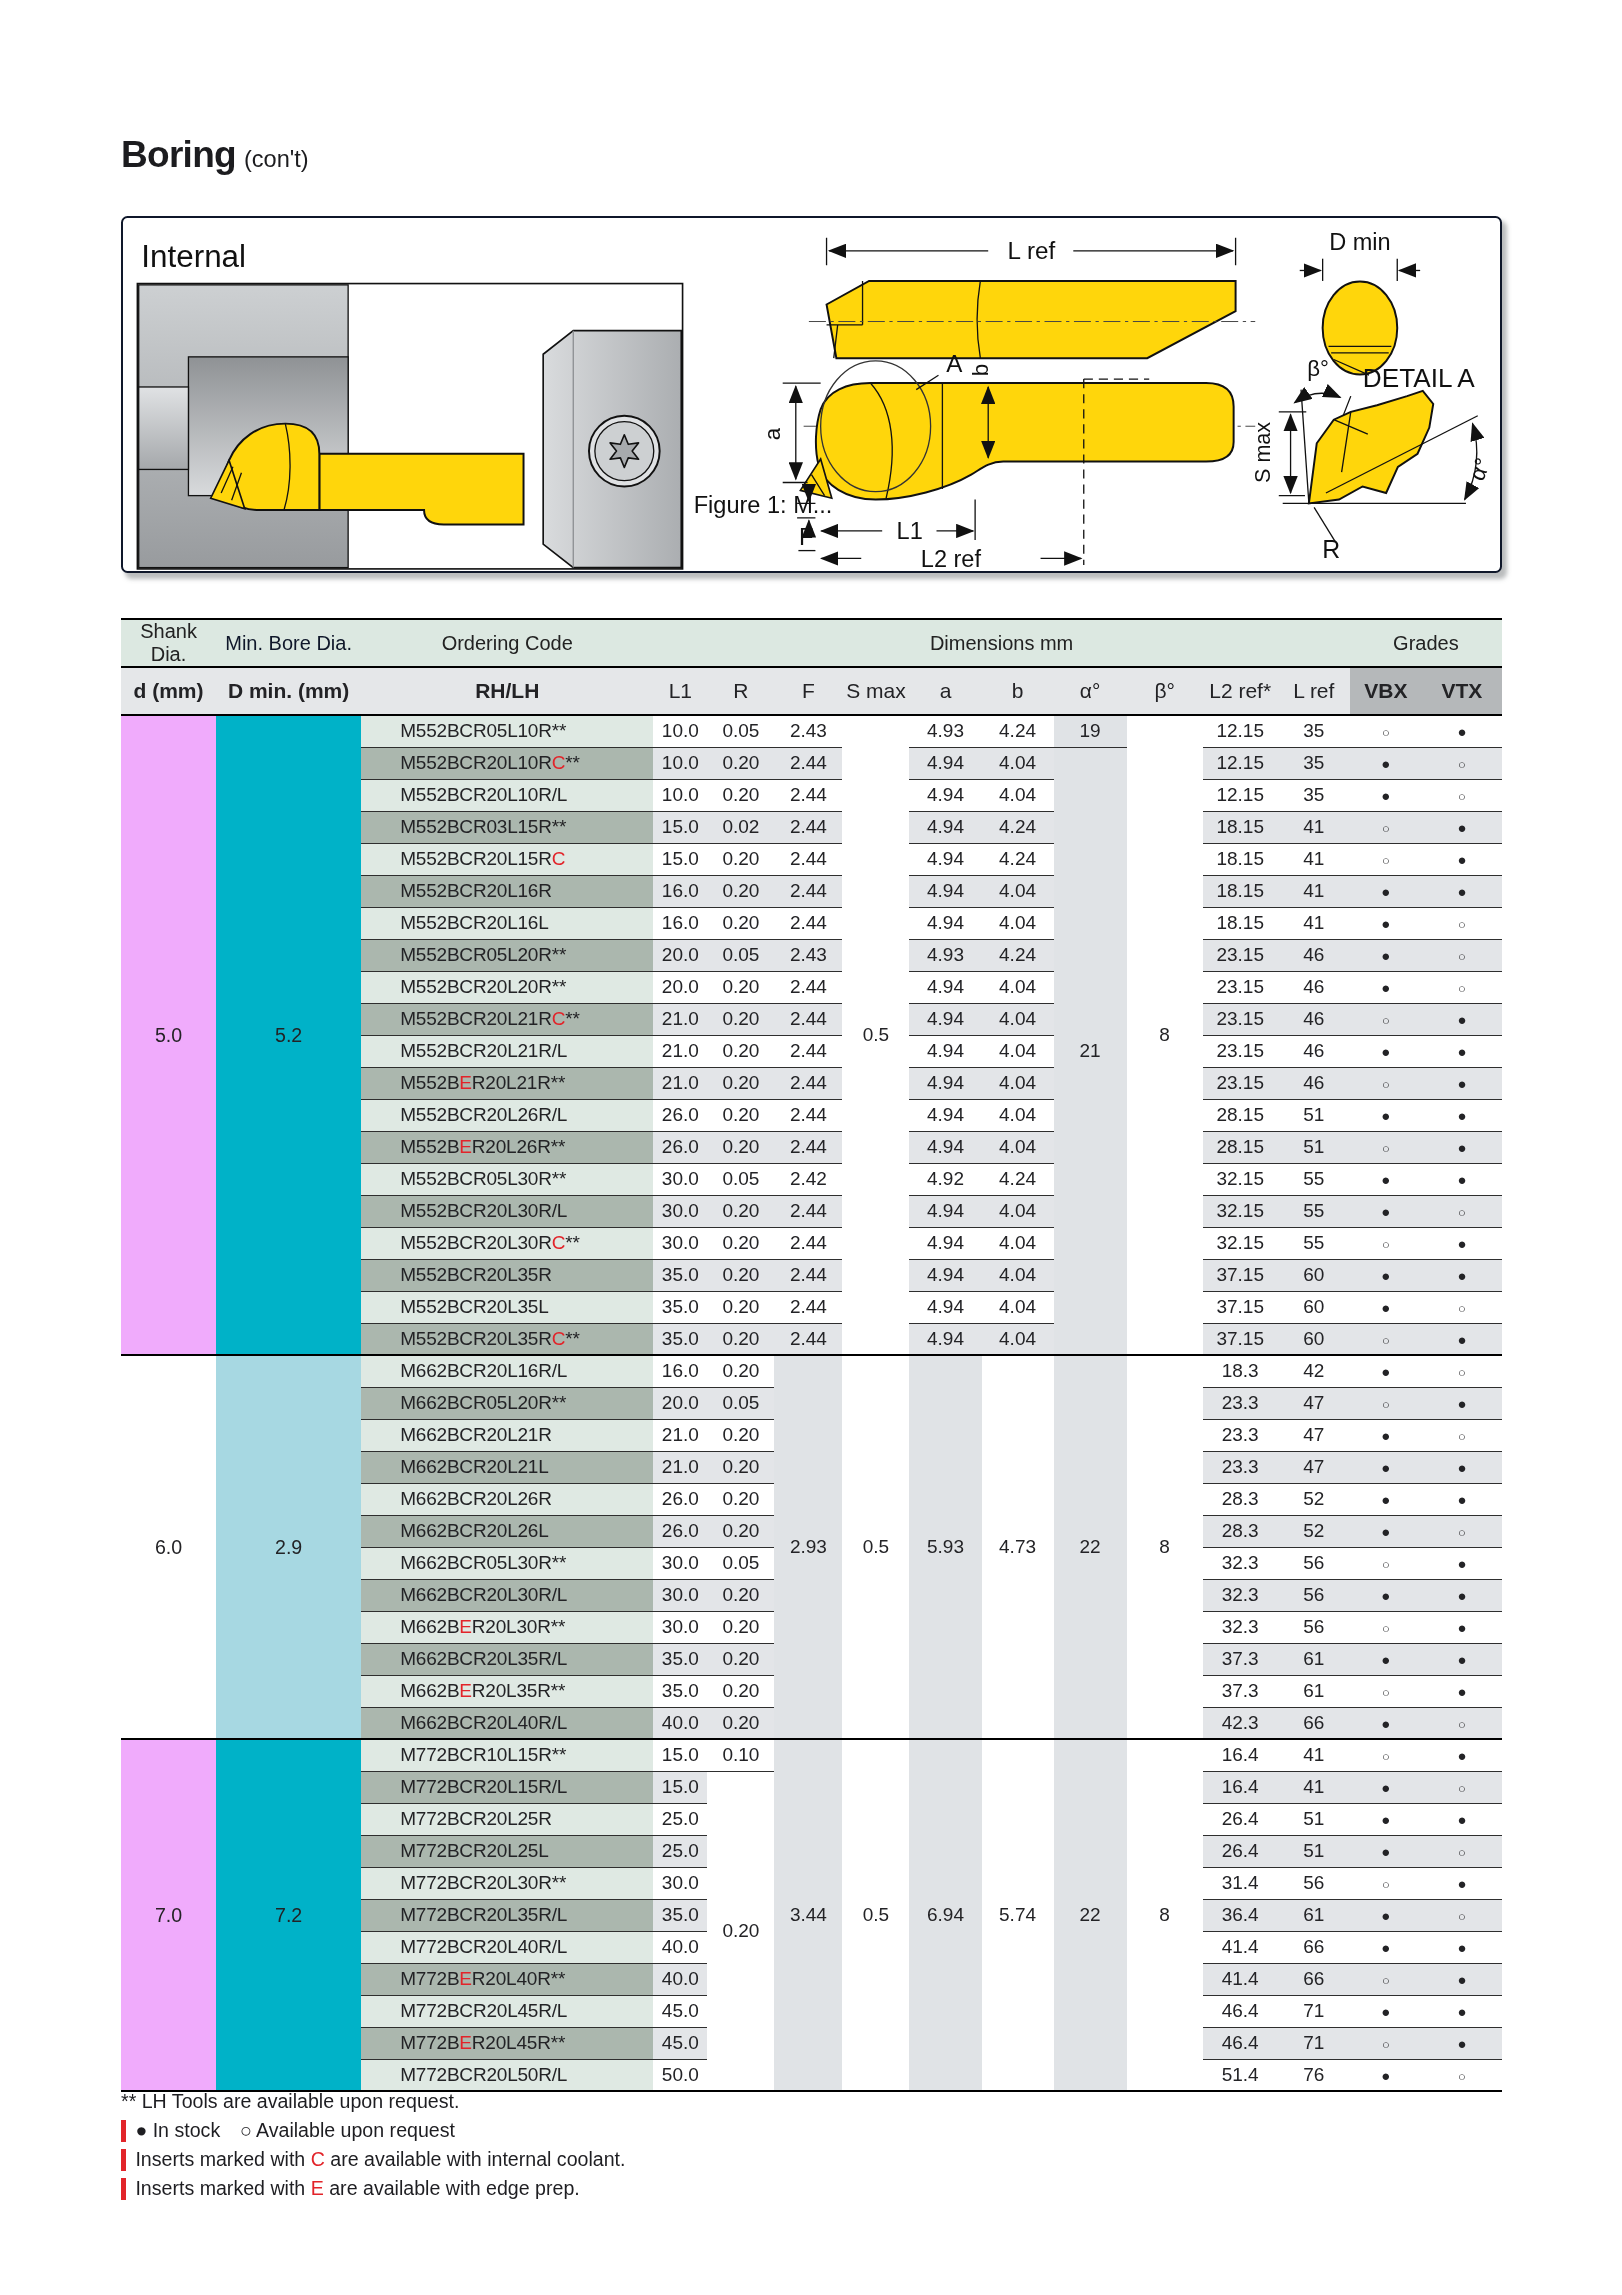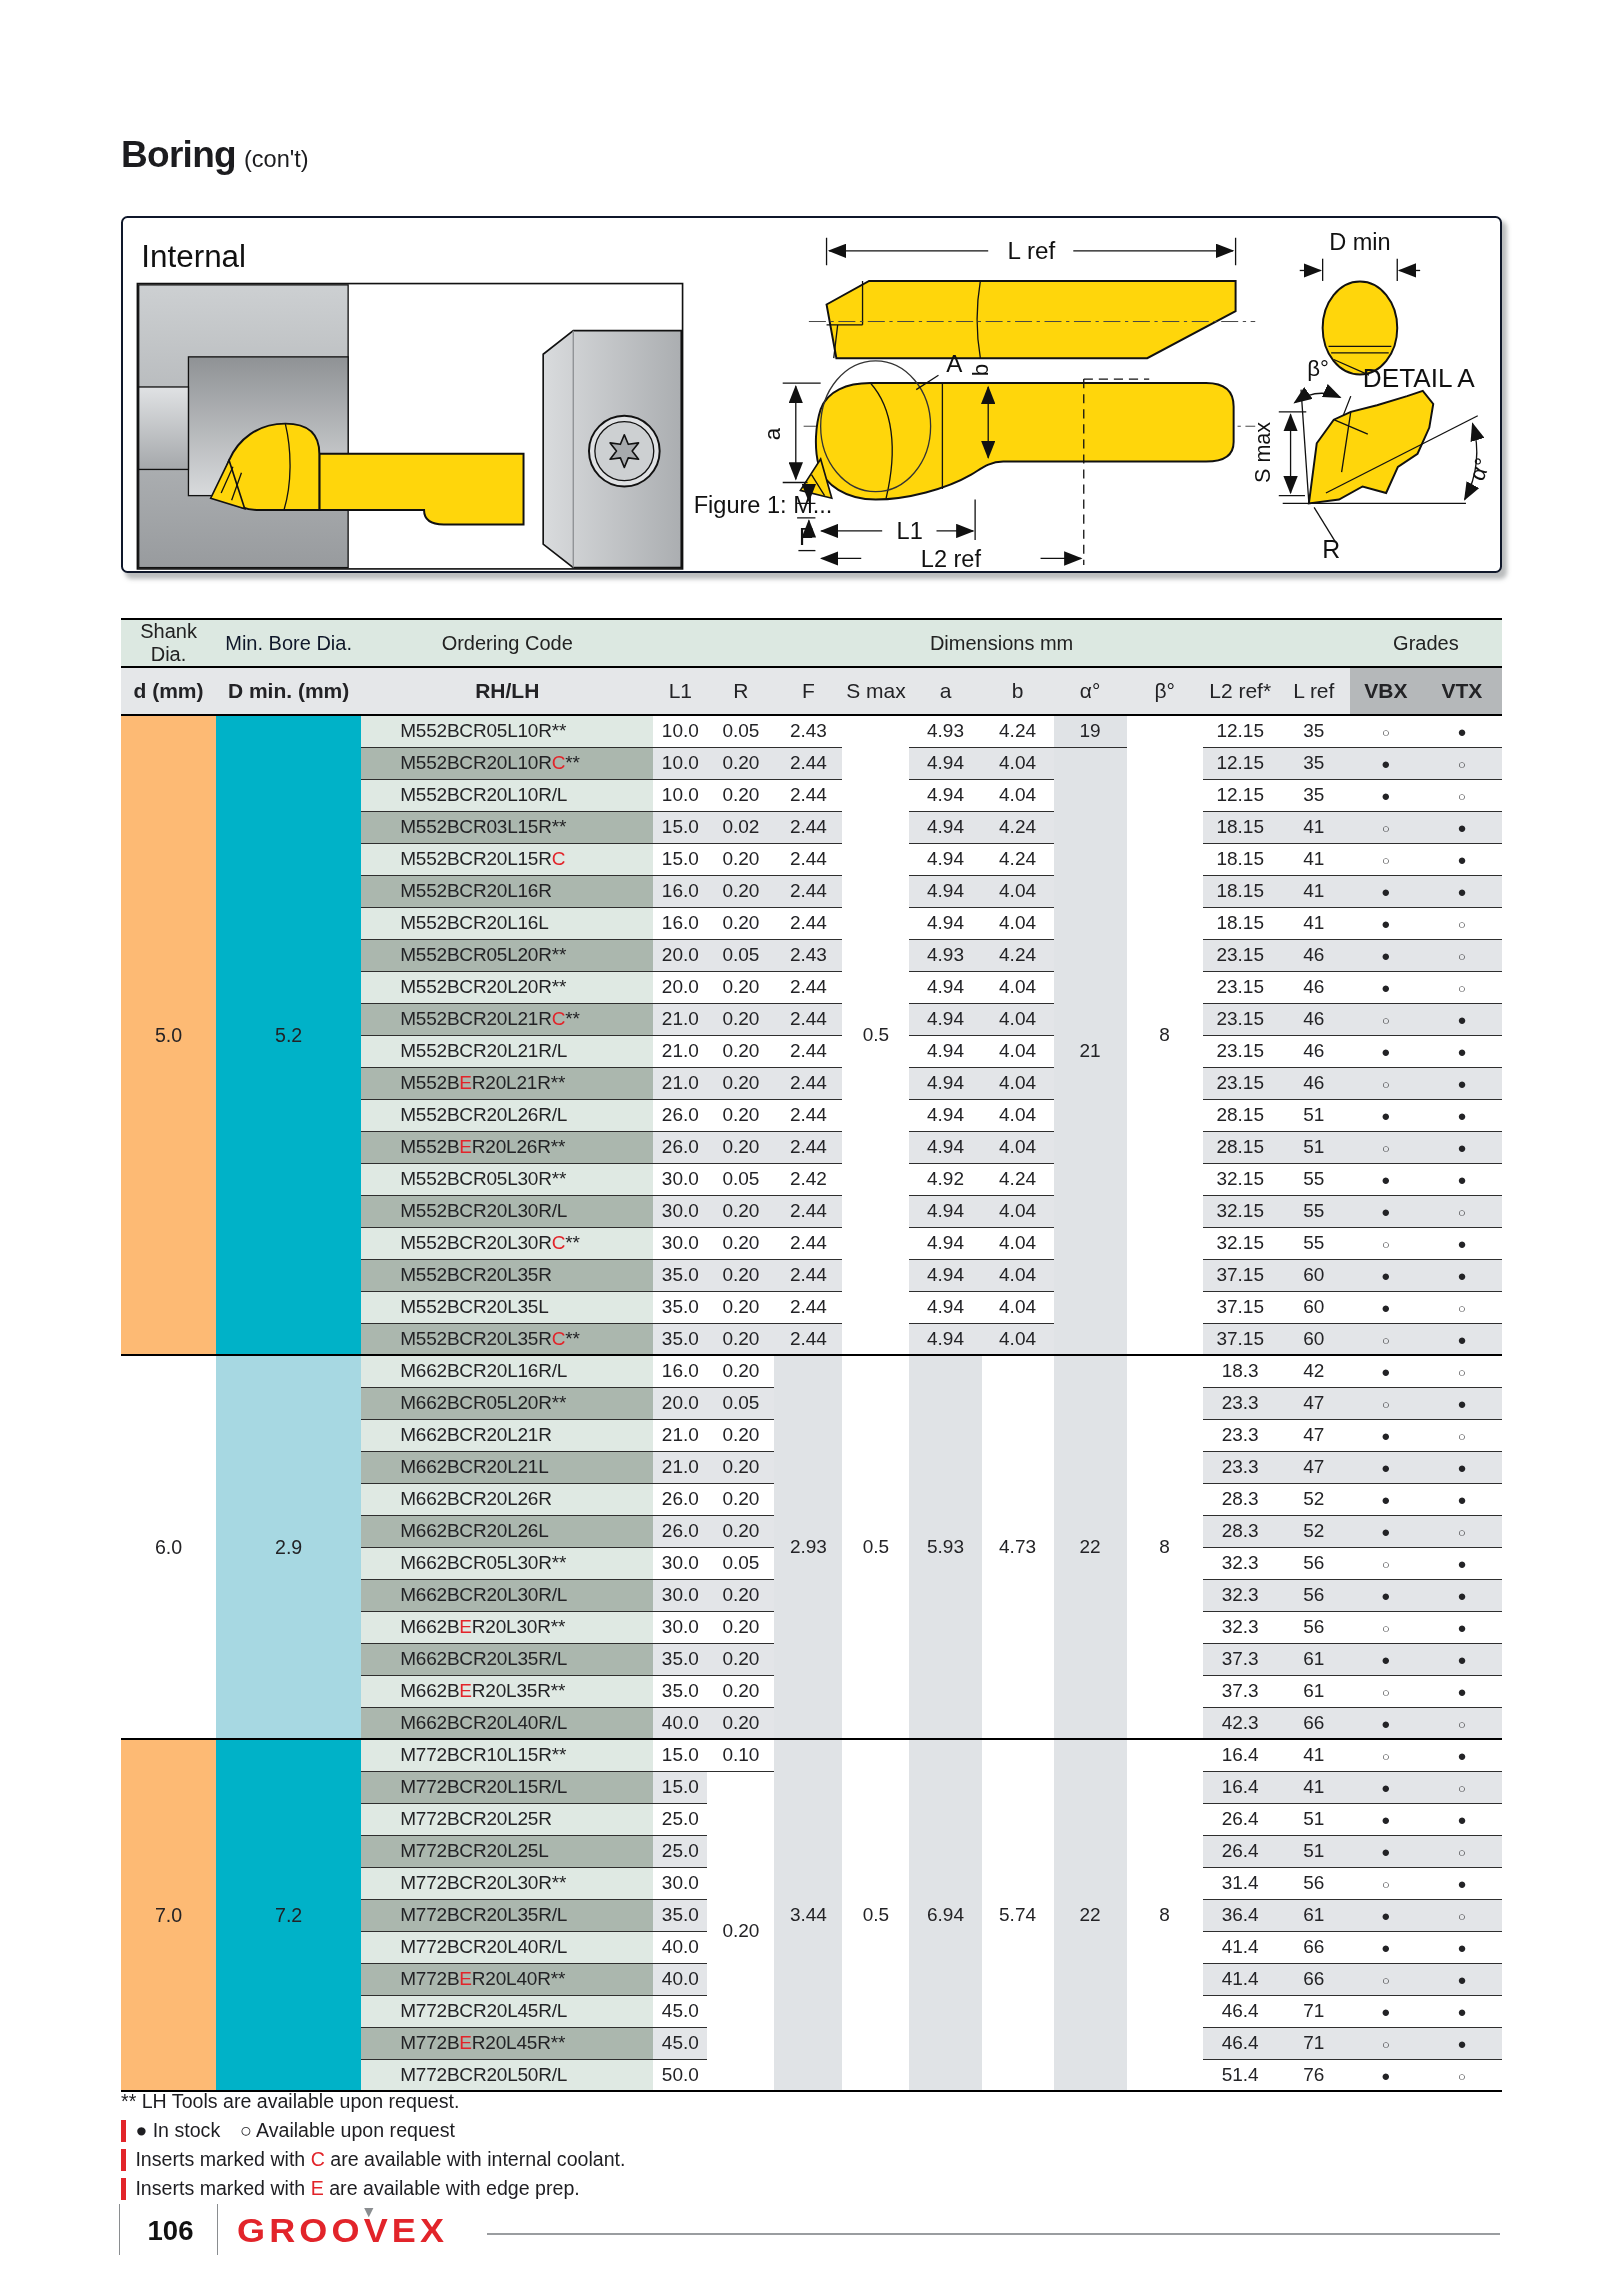--- a/index.html
+++ b/index.html
@@ -31,21 +31,21 @@
   thead tr.col-row th.vhead { background:#b5b8ba; font-weight:700; }
   tbody { border-top:2px solid #000; }
   tbody td { height:32px; }
   td.ln { border-top:1px solid #2e2e2e; }
   td.code { text-align:left; padding-left:39px; letter-spacing:-0.2px; }
   td.code .red, .redletter { color:#e2242a; }
   tr.odd  td.code { background:#dfe9e3; }
   tr.even td.code { background:#abb7ae; }
   tr.odd  td.num  { background:#ffffff; }
   tr.even td.num  { background:#e3e5e8; }
-  td.dcol.cyan  { background:#fdba74; font-size:19.6px; }
+  td.dcol.cyan  { background:#f0abfc; font-size:19.6px; }
   td.dmincol.cyan { background:#00b2c8; font-size:19.6px; }
   td.dcol.blue  { background:#ffffff; font-size:19.6px; }
   td.dmincol.blue { background:#a7d8e2; font-size:19.6px; }
   td.band-gray { background:#e0e3e6; }
   td.band-white { background:#ffffff; }
   .dot { display:inline-block; line-height:1; }
   .df { font-size:15px; } .do { font-size:13px; }
 
   
   .footnotes { position:absolute; left:121px; top:2080px; font-size:19.6px; color:#1e1e22;margin-top:8px; }
@@ -701,23 +701,15 @@
       </table>
   </div>
 
   <div class="footnotes" id="footnotes">
       <div class="fnote"><span>** LH Tools are available upon request.</span></div>
       <div class="fnote with-bar"><span class="bar"></span><span>● In stock ○ Available upon request</span></div>
       <div class="fnote with-bar"><span class="bar"></span><span>Inserts marked with </span><span class="redletter">C</span><span> are available with internal coolant.</span></div>
       <div class="fnote with-bar"><span class="bar"></span><span>Inserts marked with </span><span class="redletter">E</span><span> are available with edge prep.</span></div>
     </div>
 
-  <div class="footer">
-    <div class="fbar" style="left:119px"></div>
-    <div class="pagenum">106</div>
-    <div class="fbar" style="left:217px"></div>
-    <div class="logo">GROOVEX</div>
-    <div class="logo-tri">▼</div>
-    <div class="frule"></div>
-  </div>
 
 </div>
 
 
 </body></html>

